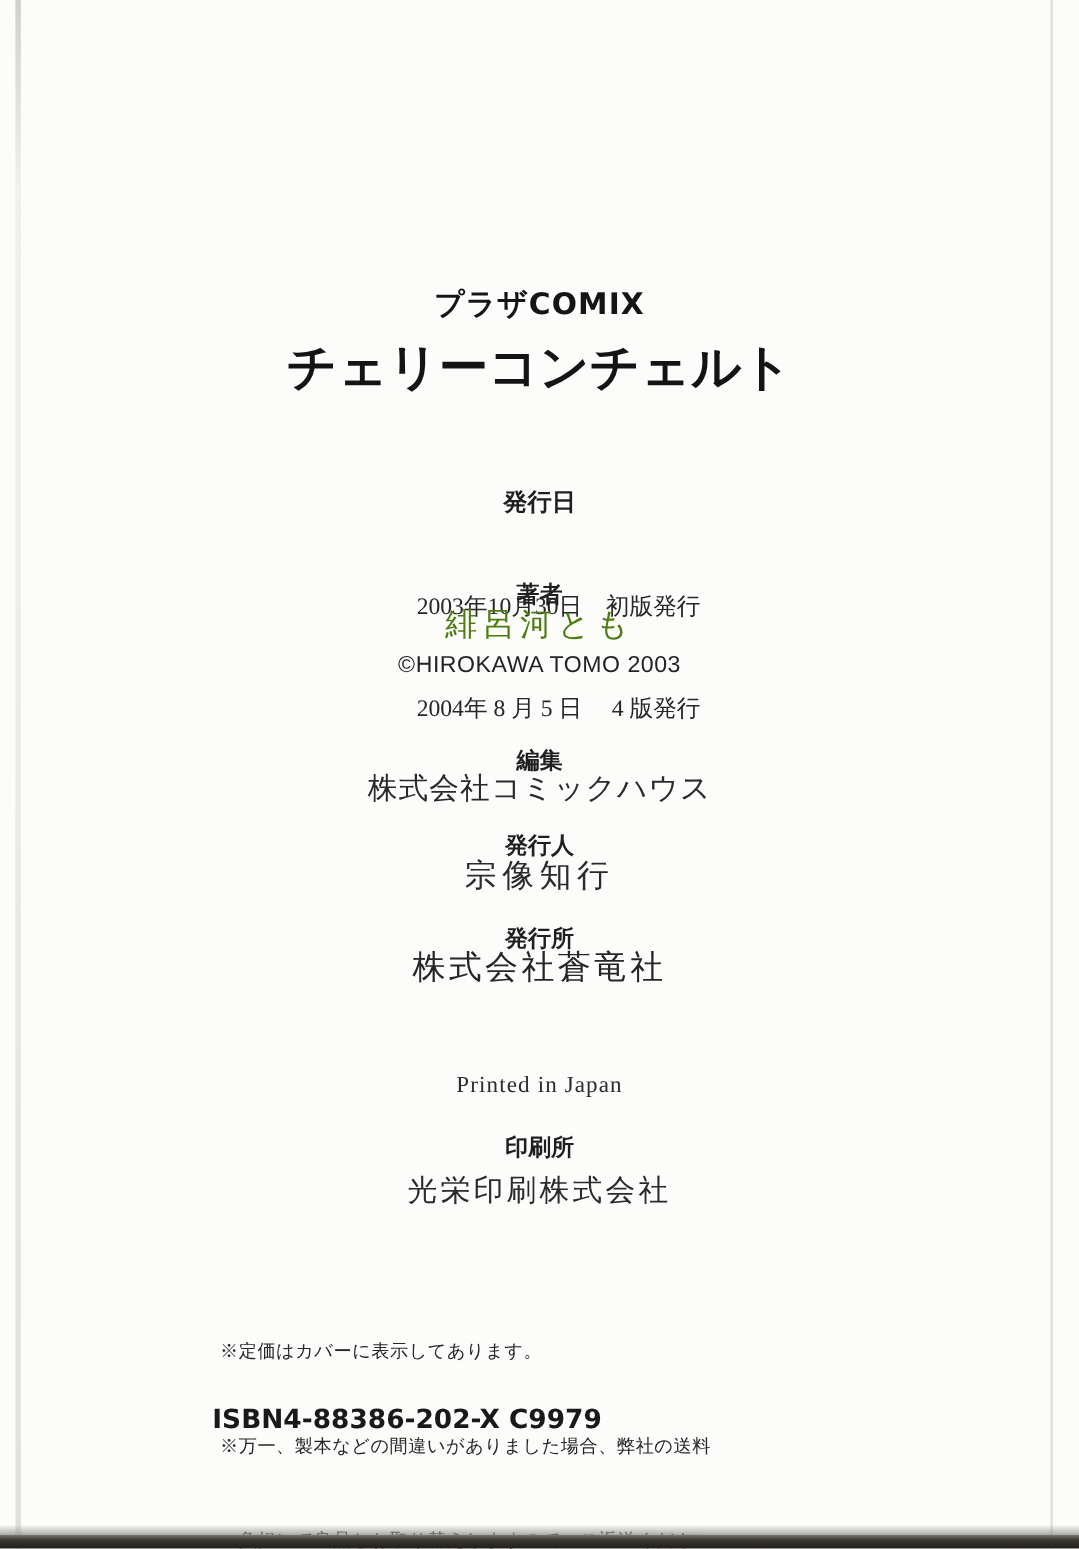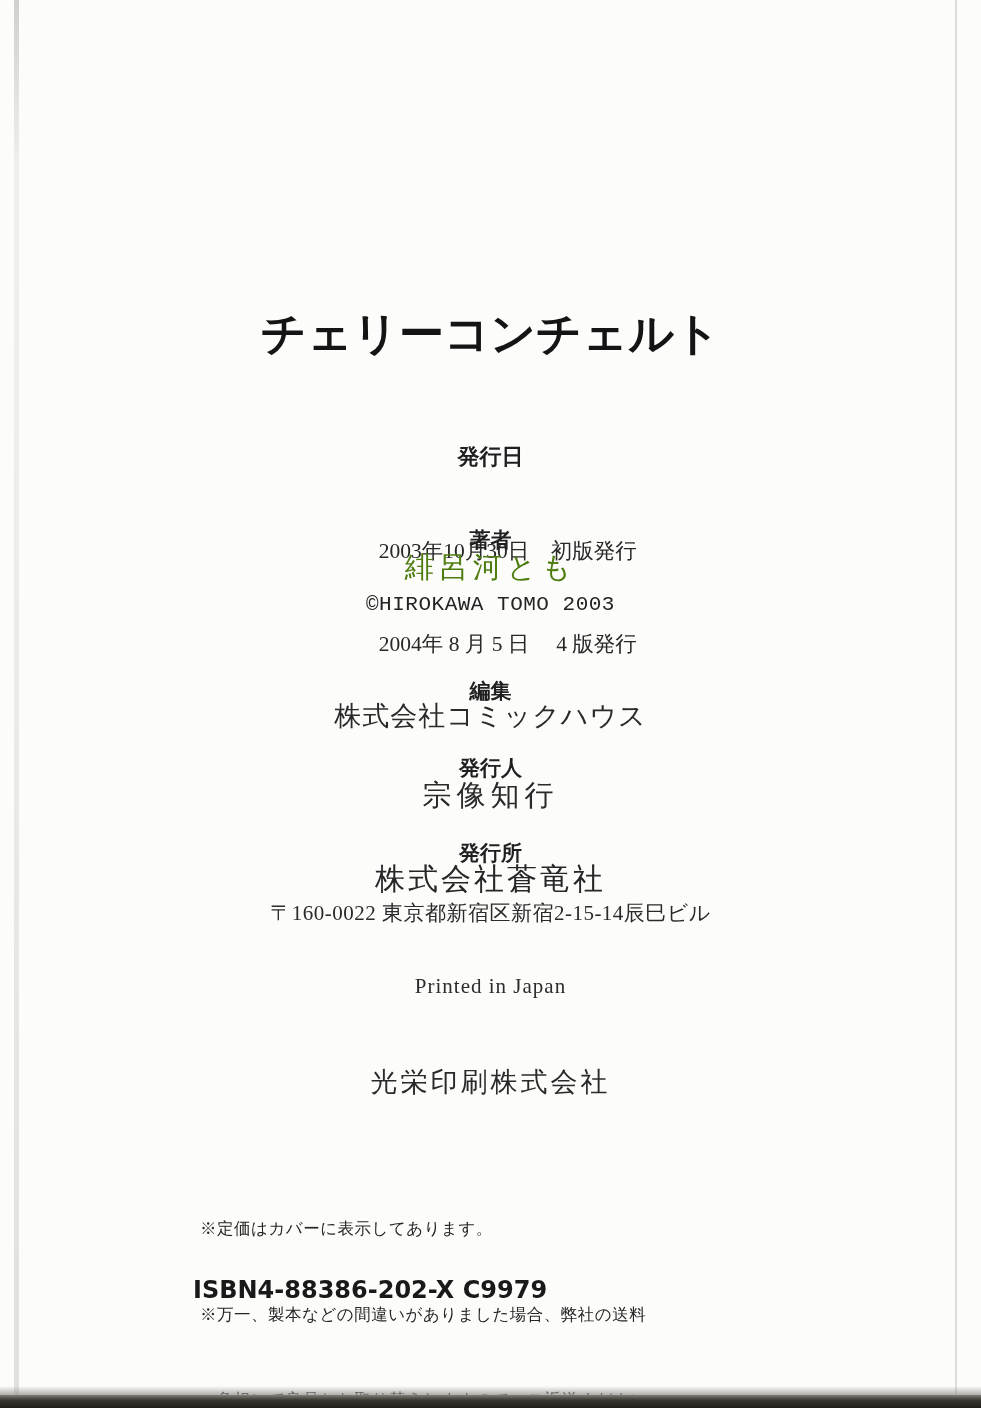--- a/index.html
+++ b/index.html
@@ -45,21 +45,21 @@
 
   .series     { top: 258px; font-size: 27px; letter-spacing: 1px; color: #151515; }
   .title      { top: 304px; font-size: 45px; letter-spacing: 0px; color: #141414; }
 
   .h-pubdate  { top: 416px; font-size: 22px; margin-top: 26px; }
   .dates      { top: 443px; font-size: 21.5px; line-height: 31px; color: #272727; padding-left: 13px; }
   .dates .inner { display: inline-block; text-align: left; white-space: pre; }
 
   .h-author   { top: 526px; font-size: 21px; }
   .author     { top: 548px; font-size: 29px; letter-spacing: 5px; color: #4d7c0f; }
-  .copyright  { top: 593px; font-size: 21px; font-family: Liberation Mono, monospace; font-weight: 500; letter-spacing: 0.5px; color: #232323; }
+  .copyright  { top: 593px; font-size: 21px; font-family: Liberation Sans, sans-serif; font-weight: 500; letter-spacing: 0.5px; color: #232323; }
 
   .h-edit     { top: 677px; font-size: 21px; }
   .edit-co    { top: 698px; font-size: 27px; letter-spacing: 1px; color: #2a2a2a; }
 
   .h-person   { top: 754px; font-size: 21px; }
   .person     { top: 776px; font-size: 29px; letter-spacing: 5px; color: #2a2a2a; }
 
   .h-pub      { top: 839px; font-size: 21px; }
   .pub-name   { top: 859px; font-size: 30px; letter-spacing: 3px; color: #262626; }
   .address    { top: 899px; font-size: 21px; letter-spacing: 0.5px; color: #2a2a2a; }
@@ -81,20 +81,21 @@
     position: absolute; top: 1276px; left: 193px;
     font-size: 24px; letter-spacing: 0px; color: #191919;
     text-align: center;
   }
 </style>
 </head>
 <body>
 
 <div class="scan">
 
+  <div class="line gothic series">プラザCOMIX</div>
 
   <div class="line gothic title">チェリーコンチェルト</div>
 
   <div class="line gothic h-pubdate">発行日</div>
 
   <div class="line mincho dates">
     <div class="inner">
       <div>2003年10月30日　初版発行</div>
       <div>2004年 8 月 5 日　 4 版発行</div>
     </div>
@@ -111,25 +112,25 @@
   <div class="line mincho edit-co">株式会社コミックハウス</div>
 
   <div class="line gothic h-person">発行人</div>
 
   <div class="line mincho person">宗像知行</div>
 
   <div class="line gothic h-pub">発行所</div>
 
   <div class="line mincho pub-name">株式会社蒼竜社</div>
 
-  <div class="line mincho address">〒160-0022 東京都新宿区新宿2-15-14辰巳ビル</div>
 
 
   <div class="line mincho printed">Printed in Japan</div>
 
+  <div class="line gothic h-printer">印刷所</div>
 
   <div class="line mincho printer">光栄印刷株式会社</div>
 
   <div class="notes mincho">
     <div>※定価はカバーに表示してあります。</div>
     <div>※万一、製本などの間違いがありました場合、弊社の送料</div>
     <div class="indent">負担にて良品とお取り替えしますので、ご返送ください。</div>
     
   </div>
 

